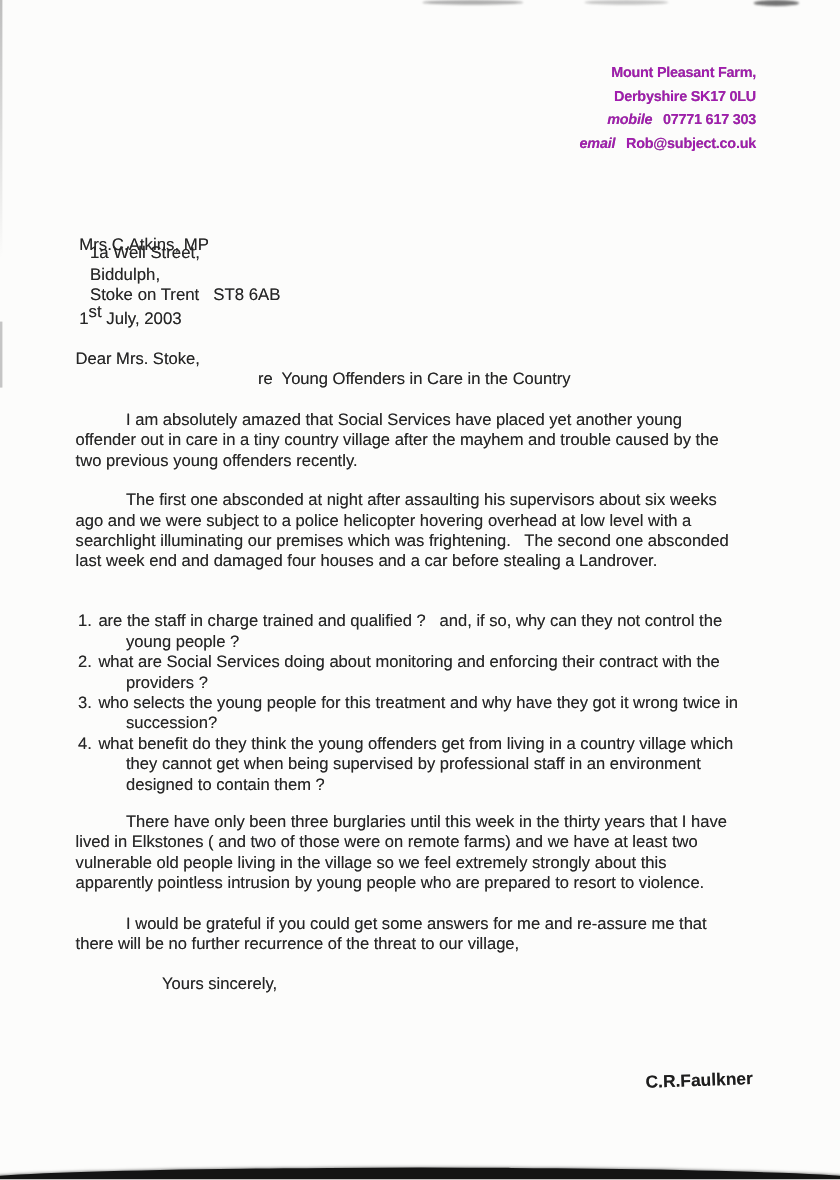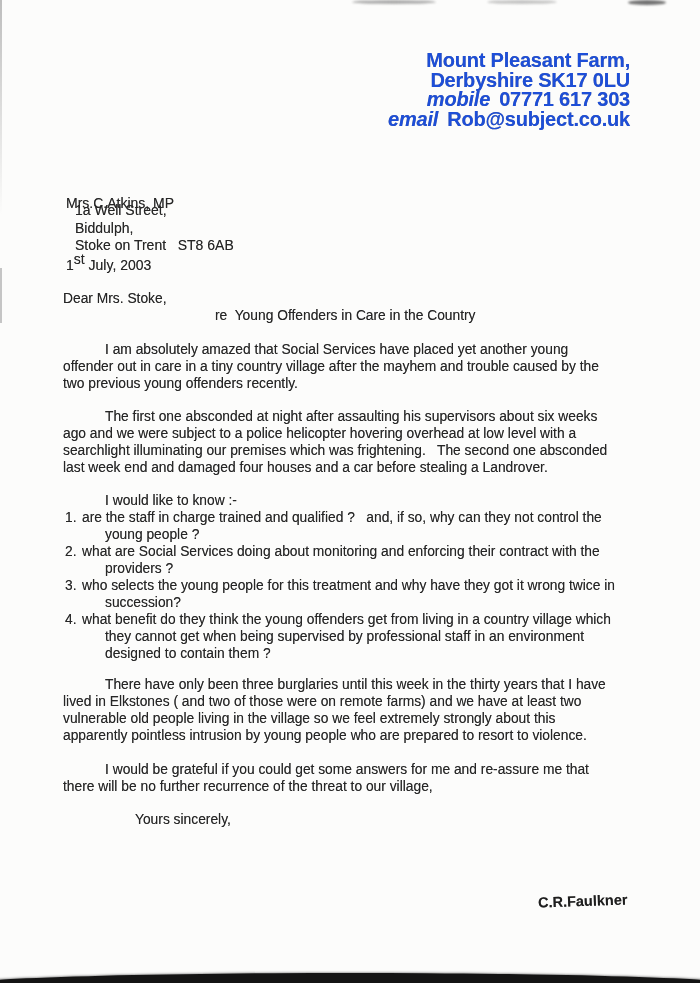--- a/index.html
+++ b/index.html
@@ -17,23 +17,23 @@
     text-shadow: 0 0 0.5px rgba(45,45,45,0.55);
   }
   .abs { position: absolute; }
   .txt { white-space: pre-wrap; }
 
   
   .letterhead {
     top: 51px; right: 70px;
     text-align: right;
     font-weight: bold;
-    font-size: 20px;
+    font-size: 12px;
     line-height: 19.5px;
-    color: #1d4ed8;
+    color: #a21caf;
     letter-spacing: -0.2px;
   }
   .lh-label { font-style: italic; margin-right: 9px; }
 
   
   .recipient-name { top: 171px; left: 66px; font-size: 14px; margin-top: 24px; }
   .recipient-address { top: 202px; left: 75px; font-size: 14px; line-height: 17.5px; }
   .date-line { top: 257px; left: 66px; font-size: 14px; white-space: pre; }
   .date-line sup { font-size: 14px; line-height: 0; }
 
@@ -116,21 +116,20 @@
   <div class="abs body-text salutation txt">Dear Mrs. Stoke,</div>
   <div class="abs body-text subject txt">re  Young Offenders in Care in the Country</div>
 
   <div class="abs body-text para1 txt">I am absolutely amazed that Social Services have placed yet another young
 offender out in care in a tiny country village after the mayhem and trouble caused by the
 two previous young offenders recently.</div>
   <div class="abs body-text para2 txt">The first one absconded at night after assaulting his supervisors about six weeks
 ago and we were subject to a police helicopter hovering overhead at low level with a
 searchlight illuminating our premises which was frightening.   The second one absconded
 last week end and damaged four houses and a car before stealing a Landrover.</div>
-  <div class="abs body-text list-intro txt">I would like to know :-</div>
 
   <div class="abs body-text questions">
     <div class="q-item">
       <span class="q-num">1.</span>
       <div class="q-text txt">are the staff in charge trained and qualified ?   and, if so, why can they not control the
 young people ?</div>
     </div>
     <div class="q-item">
       <span class="q-num">2.</span>
       <div class="q-text txt">what are Social Services doing about monitoring and enforcing their contract with the

